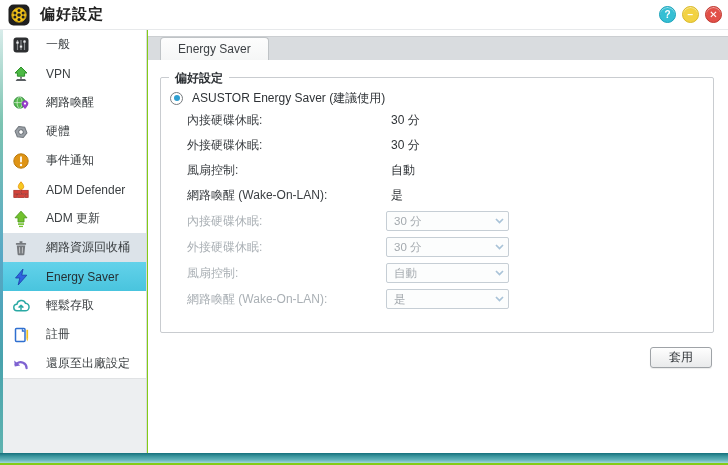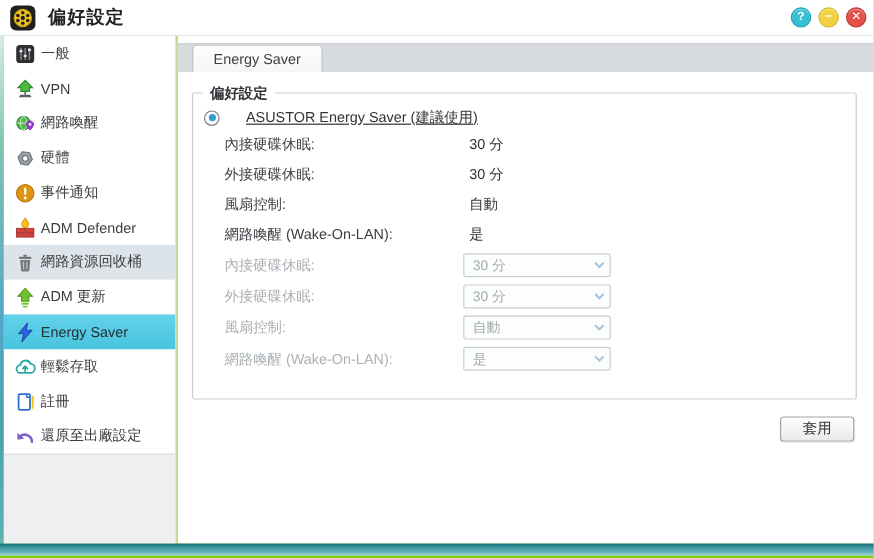--- a/index.html
+++ b/index.html
@@ -22,42 +22,42 @@
   .win-btn { width:17px; height:17px; border-radius:50%; display:flex; align-items:center; justify-content:center;
     font-size:10px; font-weight:700; color:#fff; cursor:default; line-height:1;
     box-shadow:inset 0 1px 0 rgba(255,255,255,.5); }
   .win-btn.help  { background:#35bfd4; border:1px solid #1ba3bb; }
   .win-btn.min   { background:#f2d243; border:1px solid #d9b92a; }
   .win-btn.close { background:#e25048; border:1px solid #c03830; }
 
   
   .sidebar { position:absolute; left:3px; top:30px; width:144px; bottom:12px; background:#fff;
     border-right:1px solid #d7dadd; display:flex; flex-direction:column; }
-  .side-item { height:29px; display:flex; align-items:center; padding-left:9px; gap:4px;
+  .side-item { height:29px; display:flex; align-items:center; padding-left:9px; gap:16px;
     font-size:12px; color:#3c4043; white-space:nowrap; cursor:default; }
   .side-item .ic { width:18px; height:18px; flex:0 0 auto; display:flex; }
   .side-item.hovered  { background:#dce3e9; }
   .side-item.selected { background:linear-gradient(180deg,#63d2ea,#49c4de); color:#263035; }
   .side-filler { flex:1; background:#edeff1; border-top:1px solid #e0e2e4; }
 
   
   .main { position:absolute; left:148px; top:30px; right:0; bottom:12px; background:#fff; }
   .tabstrip { position:absolute; top:6px; left:0; right:0; height:24px; background:#d9dcdf;
     border-top:1px solid #cbced1; display:flex; align-items:flex-end; padding-left:12px; }
   .tab { height:23px; padding:0 17px; display:flex; align-items:center; font-size:12px; color:#3d4145;
     background:linear-gradient(180deg,#fdfdfd,#f5f6f6); border:1px solid #bfc3c6; border-bottom:none;
     border-radius:4px 4px 0 0; }
 
   .fieldset { position:absolute; left:12px; right:14px; top:47px; height:256px;
     border:1px solid #c9ccd0; border-radius:2px; background:#fff; padding-top:10px; }
   .legend { position:absolute; top:-8px; left:8px; background:#fff; padding:0 6px;
     font-size:12px; font-weight:700; color:#2f3337; }
 
-  .radio-row { height:20px; display:flex; align-items:center; gap:22px; padding-left:9px;
-    font-size:12px; color:#2f3337;text-decoration:underline; }
+  .radio-row { height:20px; display:flex; align-items:center; gap:9px; padding-left:9px;
+    font-size:12px; color:#2f3337; }
   .radio { width:13px; height:13px; border-radius:50%; border:1px solid #777c80; background:#fff;
     display:flex; align-items:center; justify-content:center; flex:0 0 auto; }
   .radio.on::after { content:""; width:6px; height:6px; border-radius:50%; background:#2f9fd0; display:block; }
 
   .kv-row { height:25px; display:flex; align-items:center; padding-left:26px; font-size:12px; }
   .kv-row .k { width:204px; color:#3a3e42; }
   .kv-row .v { color:#2f3337; }
 
   .sel-row { height:26px; display:flex; align-items:center; padding-left:26px; font-size:12px; }
   .sel-row .k { width:199px; color:#aab0b5; }
@@ -170,42 +170,42 @@
           <rect x="1.8" y="9.3" width="6.8" height="3.4" fill="#d5423a" stroke="#a32a24" stroke-width=".7"></rect>
           <rect x="9.4" y="9.3" width="6.8" height="3.4" fill="#d5423a" stroke="#a32a24" stroke-width=".7"></rect>
           <rect x="1.8" y="13.4" width="3" height="3.2" fill="#d5423a" stroke="#a32a24" stroke-width=".7"></rect>
           <rect x="5.6" y="13.4" width="6.8" height="3.2" fill="#d5423a" stroke="#a32a24" stroke-width=".7"></rect>
           <rect x="13.2" y="13.4" width="3" height="3.2" fill="#d5423a" stroke="#a32a24" stroke-width=".7"></rect>
         </svg>
       </span>
       <span>ADM Defender</span>
     </div>
 
+    <div class="side-item">
+      <span class="ic">
+        <svg viewBox="0 0 18 18" width="18" height="18">
+          <polygon points="9,1.2 15,7.8 12,7.8 12,12 6,12 6,7.8 3,7.8" fill="#72c22e" stroke="#4e9a1d" stroke-width=".9"></polygon>
+          <rect x="6" y="13.3" width="6" height="1.6" fill="#72c22e"></rect>
+          <rect x="7" y="15.8" width="4" height="1.3" fill="#72c22e"></rect>
+        </svg>
+      </span>
+      <span>ADM 更新</span>
+    </div>
+
     <div class="side-item hovered">
       <span class="ic">
         <svg viewBox="0 0 18 18" width="18" height="18">
           <rect x="7.3" y="2.3" width="3.4" height="1.6" rx=".8" fill="#75797d"></rect>
           <rect x="3.8" y="4" width="10.4" height="1.8" rx=".9" fill="#75797d"></rect>
           <path d="M4.8 6.6 h8.4 l-.8 8.7 a1.1 1.1 0 0 1-1.1 1 h-4.6 a1.1 1.1 0 0 1-1.1-1 z" fill="#75797d"></path>
           <line x1="7.5" y1="8.2" x2="7.7" y2="14.4" stroke="rgba(255,255,255,.55)" stroke-width="1"></line>
           <line x1="10.5" y1="8.2" x2="10.3" y2="14.4" stroke="rgba(255,255,255,.55)" stroke-width="1"></line>
         </svg>
       </span>
       <span>網路資源回收桶</span>
-    </div>
-
-    <div class="side-item">
-      <span class="ic">
-        <svg viewBox="0 0 18 18" width="18" height="18">
-          <polygon points="9,1.2 15,7.8 12,7.8 12,12 6,12 6,7.8 3,7.8" fill="#72c22e" stroke="#4e9a1d" stroke-width=".9"></polygon>
-          <rect x="6" y="13.3" width="6" height="1.6" fill="#72c22e"></rect>
-          <rect x="7" y="15.8" width="4" height="1.3" fill="#72c22e"></rect>
-        </svg>
-      </span>
-      <span>ADM 更新</span>
     </div>
 
     <div class="side-item selected">
       <span class="ic">
         <svg viewBox="0 0 18 18" width="18" height="18">
           <polygon points="11,1 3.5,10 7.8,10 6.2,17 14.8,7.2 9.8,7.2" fill="#2e63e0" stroke="#1b3fa8" stroke-width=".8"></polygon>
         </svg>
       </span>
       <span>Energy Saver</span>
     </div>

